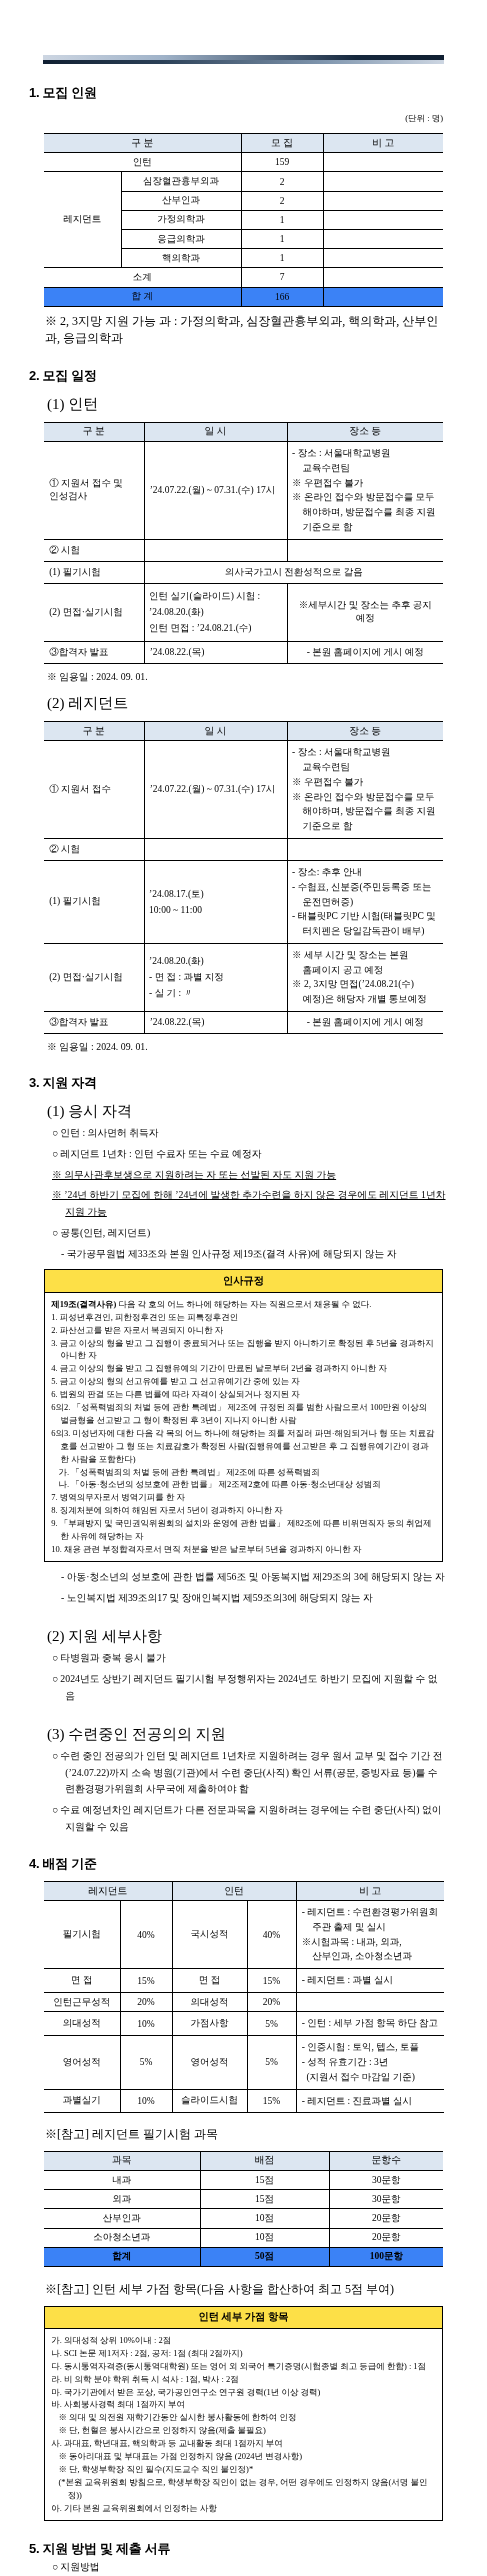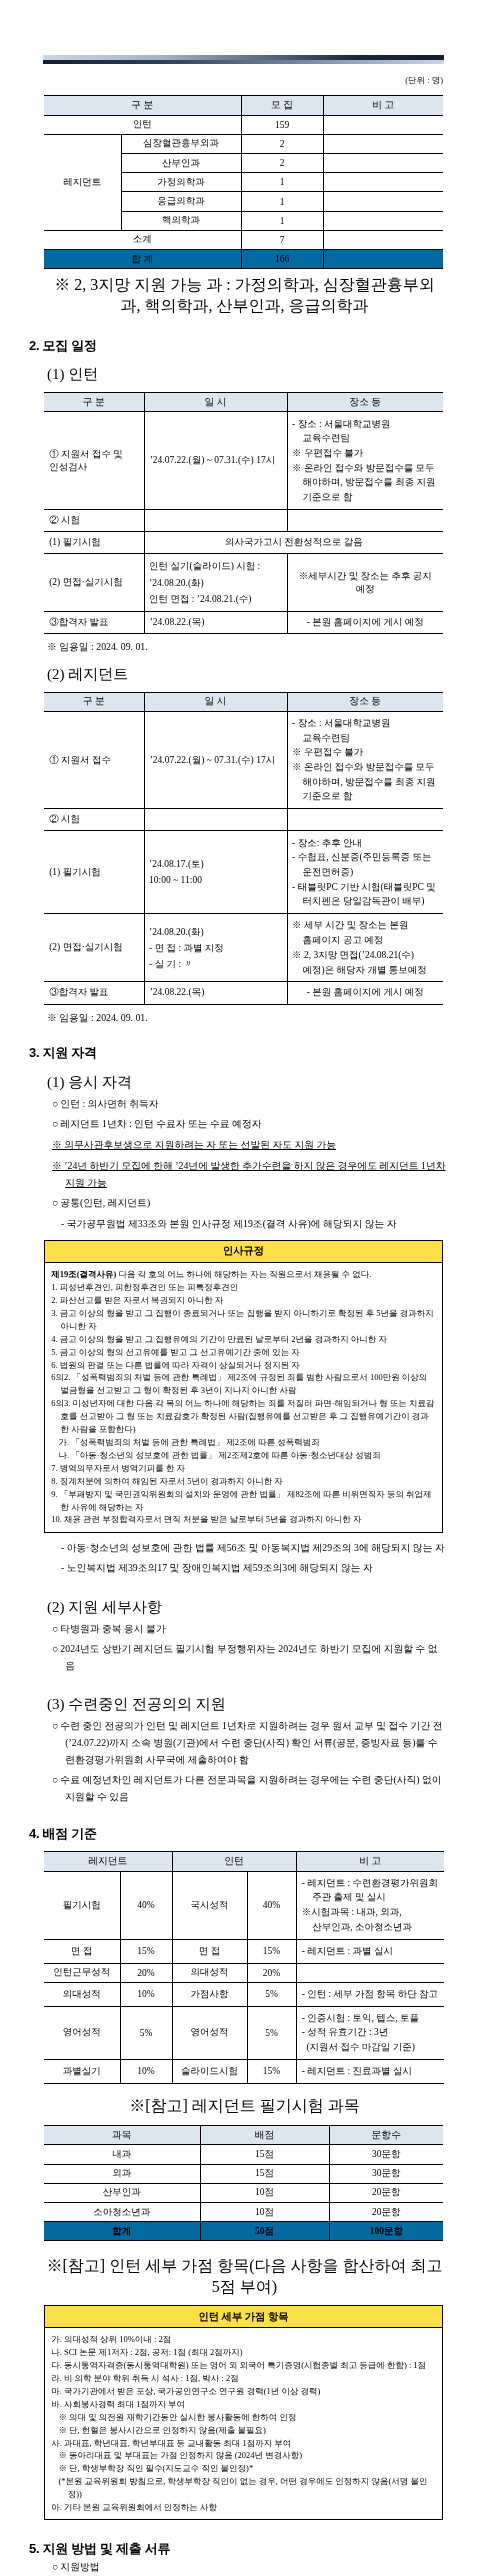--- a/index.html
+++ b/index.html
@@ -12,38 +12,38 @@
   .bar-top { background:linear-gradient(90deg,#cdd6e2 0%,#9fb2c8 30%,#44586f 62%,#15273c 78%,#101f31 100%); }
   .bar-bottom { background:linear-gradient(90deg,#101f31 0%,#2c4158 30%,#8096ae 70%,#cdd6e2 100%); }
   .doc-title { text-align:center; font-family:"Liberation Sans",sans-serif; font-weight:bold;
                font-size:16px; letter-spacing:-0.5px; padding:6.7px 0 7.7px 0; }
 
   
   .sec { margin:19.6px 43px 0 29px; font-family:"Liberation Sans",sans-serif;
          font-weight:bold; font-size:13px; letter-spacing:-0.3px; }
   .subh { margin:10.3px 43px 0 47px; font-size:15px; }
   .unit-note { margin:11.3px 44px 2.1px 0; text-align:right; font-size:8.5px; }
-  .note { margin:6.2px 43px 0 45px; font-size:16px;text-align:center; }
+  .note { margin:6.2px 43px 0 45px; font-size:12px; }
   .oitem { margin:4.1px 41px 0 52px; font-size:9.8px; line-height:1.7;
            padding-left:1.35em; text-indent:-1.35em; }
   .ditem { margin:4.1px 41px 0 61px; font-size:9.8px; line-height:1.7;
            padding-left:1em; text-indent:-1em; }
   .bu { font-weight:normal; text-decoration:underline; }
   .appoint { margin:7.2px 43px 0 47px; font-size:9.8px; }
 
   
   table { border-collapse:collapse; margin-left:44px; width:399px; table-layout:fixed; }
   .tbl { border-top:1.3px solid #000; border-bottom:1.3px solid #000; margin-top:8px; }
   .tbl th, .tbl td { border:0.5px solid #000; font-size:9.5px; padding:2.6px 4.1px;
                      text-align:center; vertical-align:middle; word-break:keep-all; }
   .tbl th { background:#dce6f1; font-weight:normal; font-size:9.8px; }
   .tbl thead tr th { border-bottom:1.5px double #000; }
   .tbl th:first-child, .tbl td:first-child { border-left:none; }
   .tbl th:last-child,  .tbl td:last-child  { border-right:none; }
-  .hl { background:#0369a1;border-radius:6px; }
+  .hl { background:#3b82f6;border-radius:6px; }
   .dash-top td { border-top:0.5px dashed #000; }
   .cl { text-align:left; }
   .ln { text-align:left; padding-left:1.1em; text-indent:-1.1em; line-height:1.55; }
   .dl { text-align:left; line-height:1.7; }
   td.notes { padding:4.1px 5.2px; }
 
   
   .boxtbl { border:0.8px solid #000; margin-top:7.2px; }
   .boxtbl th { background:#fde047; border-bottom:1.5px double #000; font-weight:bold;
                font-size:10.3px; padding:3.6px 0; }
@@ -58,20 +58,21 @@
 </head>
 <body>
 
 <div class="page">
 
   <div class="banner">
     <div class="bar bar-top"></div>
     <div class="bar bar-bottom"></div>
   </div>
 
+  <div class="sec">1. 모집 인원</div>
   <div class="unit-note">(단위 : 명)</div>
   <table class="tbl">
     <colgroup>
         <col style="width:77px">
         <col style="width:120px">
         <col style="width:82px">
         <col style="width:120px">
       </colgroup>
     <thead>
       <tr>
@@ -413,21 +414,21 @@
     <tr>
       <td>
         <div class="boxline">가. 의대성적 상위 10%이내 : 2점</div>
         <div class="boxline">나. SCI 논문 제1저자 : 2점, 공저: 1점 (최대 2점까지)</div>
         <div class="boxline">다. 동시통역자격증(동시통역대학원) 또는 영어 외 외국어 특기증명(시험종별 최고  등급에 한함) : 1점</div>
         <div class="boxline">라. 비 의학 분야 학위 취득 시 석사 : 1점, 박사 : 2점</div>
         <div class="boxline">마. 국가기관에서 받은 포상, 국가공인연구소 연구원 경력(1년 이상 경력)</div>
         <div class="boxline">바. 사회봉사경력 최대 1점까지 부여</div>
         <div class="boxline ind">※ 의대 및 의전원 재학기간동안 실시한 봉사활동에 한하여 인정</div>
         <div class="boxline ind">※ 단, 헌혈은 봉사시간으로 인정하지 않음(제출 불필요)</div>
-        <div class="boxline">사. 과대표, 학년대표, 학년부대표 등 교내활동 최대 1점까지 부여</div>
+        <div class="boxline">사. 과대표, 학년대표, 핵의학과 등 교내활동 최대 1점까지 부여</div>
         <div class="boxline ind">※ 동아리대표 및 부대표는 가점 인정하지 않음 (2024년 변경사항)</div>
         <div class="boxline ind">※ 단, 학생부학장 직인 필수(지도교수 직인 불인정)*</div>
         <div class="boxline ind">(*본원 교육위원회 방침으로, 학생부학장 직인이 없는 경우, 어떤 경우에도 인정하지 않음(서명 불인정))</div>
         <div class="boxline">아. 기타 본원 교육위원회에서 인정하는 사항</div>
       </td>
     </tr>
   </tbody>
     </table>
 
   <div class="sec">5. 지원 방법 및 제출 서류</div>

